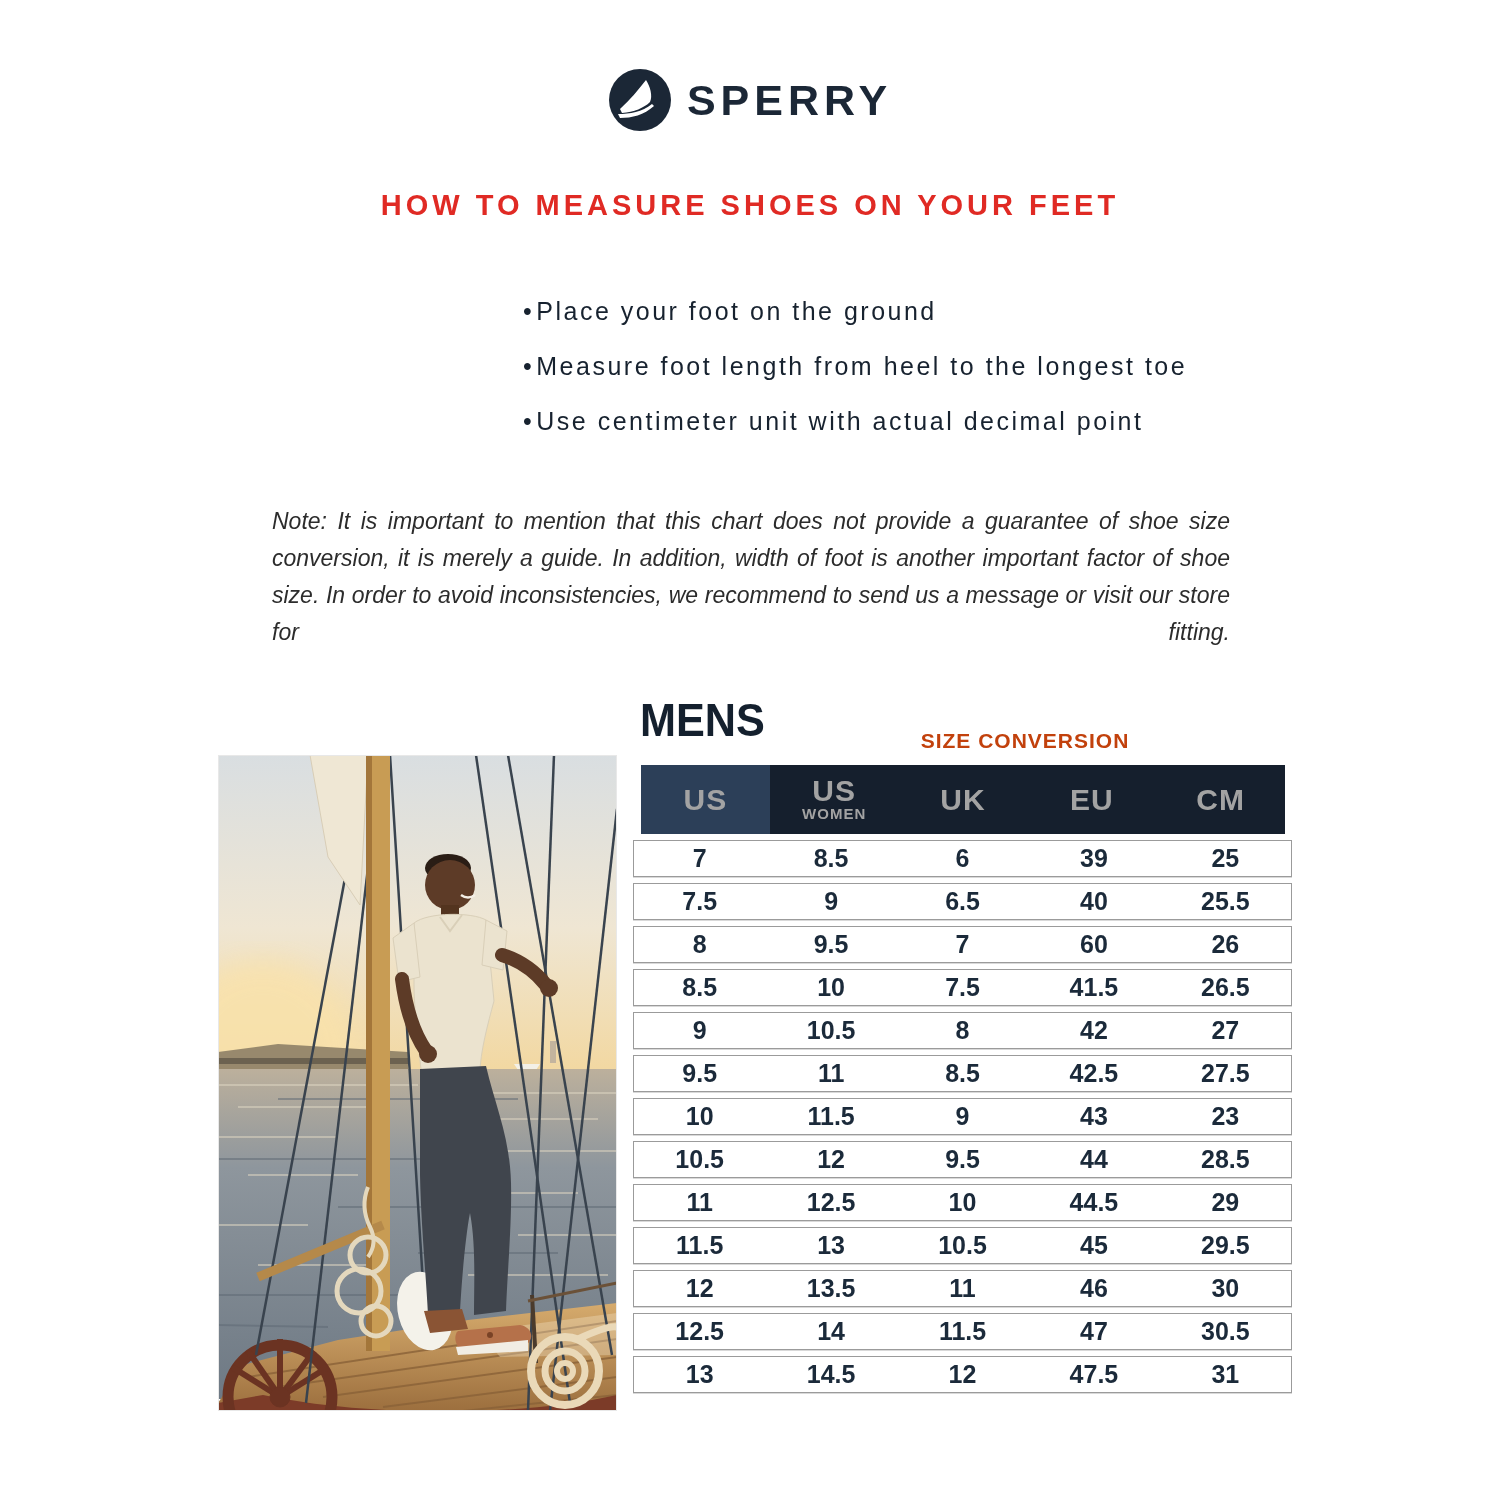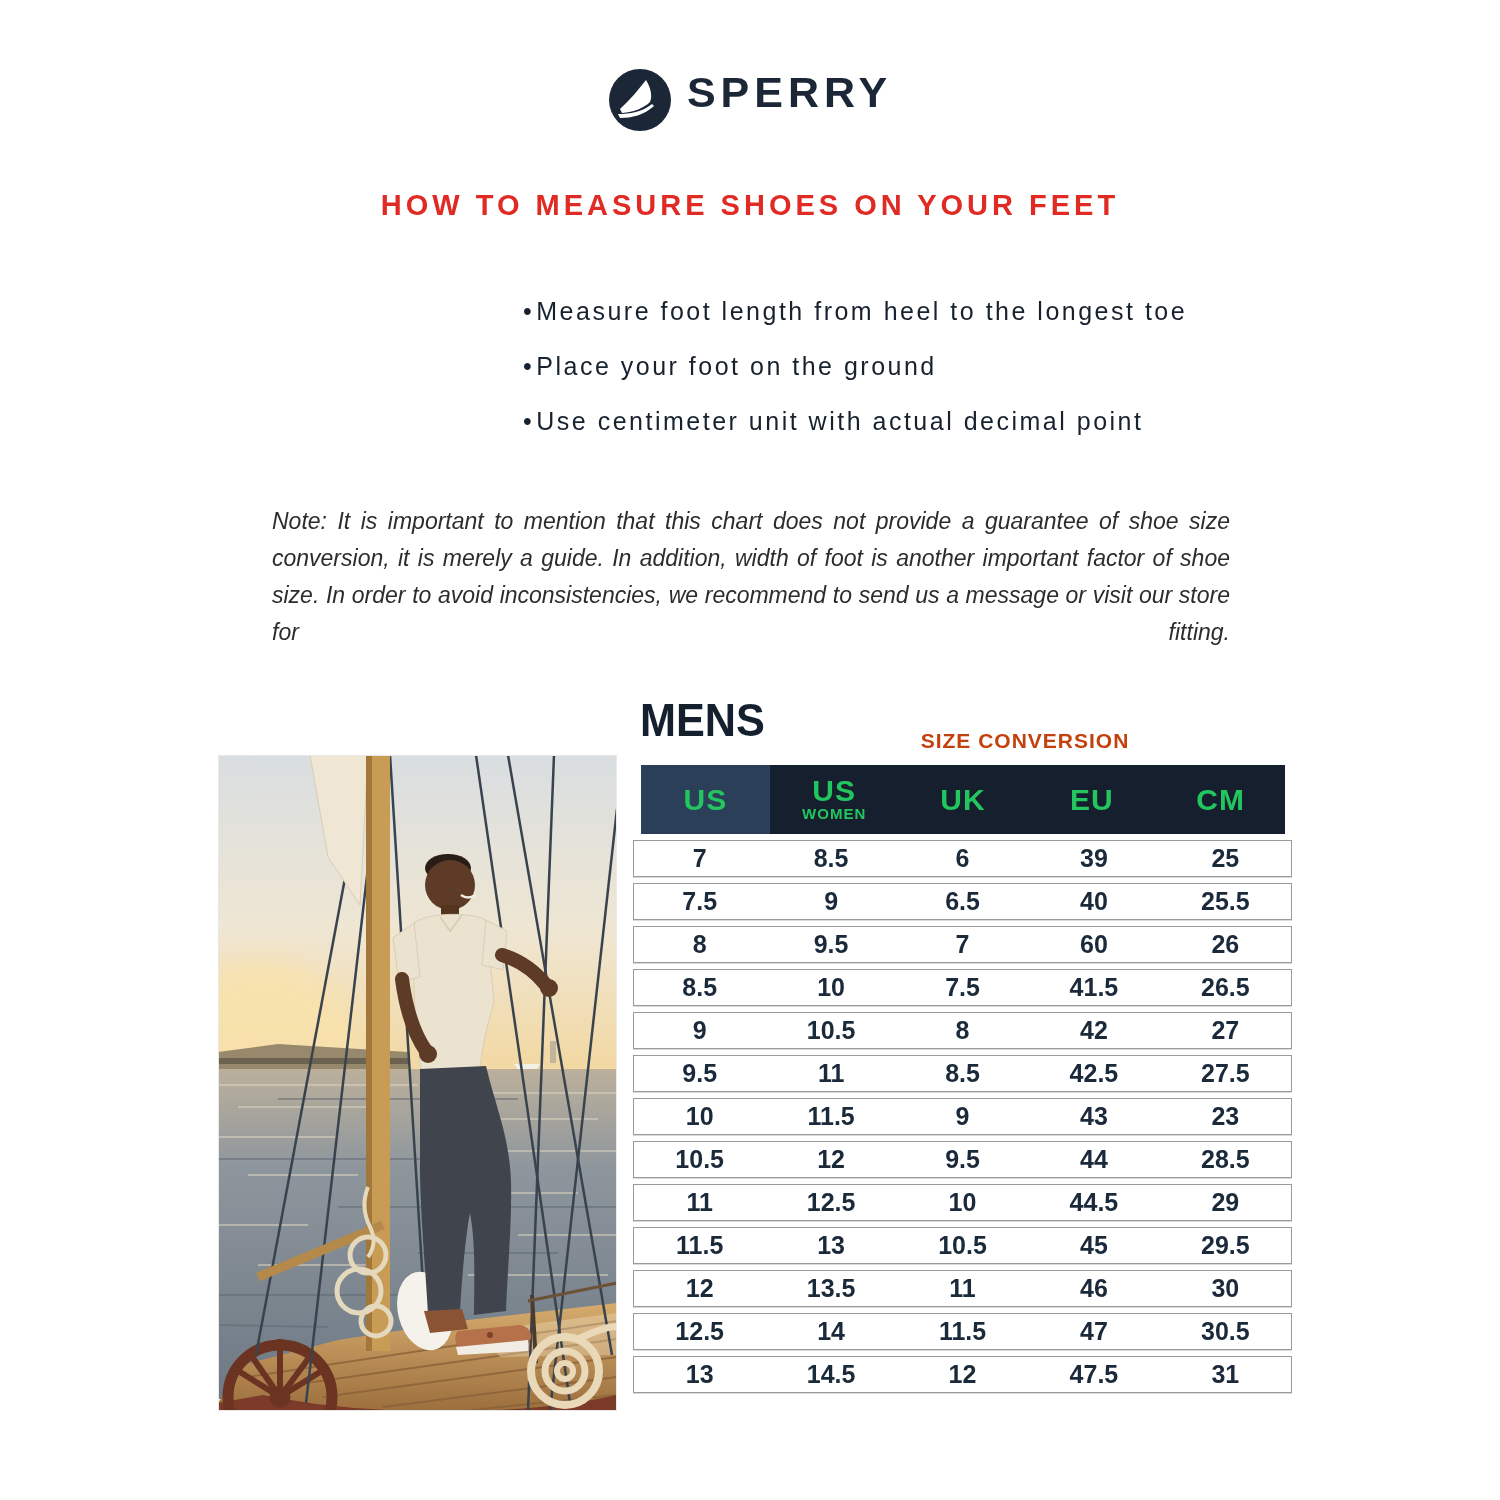--- a/index.html
+++ b/index.html
@@ -3,21 +3,21 @@
 <meta charset="utf-8">
 <style>
   * { margin:0; padding:0; box-sizing:border-box; }
   html,body { background:#ffffff; }
   .page {
     position:relative; width:1500px; height:1500px; background:#ffffff;
     font-family:"Liberation Sans", sans-serif; color:#1a2737; overflow:hidden;
   }
 
   
-  .brand { position:absolute; top:68px; left:0; width:100%; display:flex; justify-content:center; align-items:flex-start; gap:15px; }
+  .brand { position:absolute; top:68px; left:0; width:100%; display:flex; justify-content:center; align-items:center; gap:15px; }
   .brand svg { display:block; }
   .brand-name { font-size:43px; font-weight:bold; letter-spacing:5px; color:#1b2736; }
 
   
   .headline { position:absolute; top:189px; left:0; width:100%; text-align:center;
     color:#e02a24; font-size:29px; font-weight:bold; letter-spacing:4px; }
 
   
   .foot-diagram { position:absolute; left:295px; top:250px; width:195px; height:240px; }
   .foot-diagram svg { display:block; }
@@ -33,21 +33,21 @@
     line-height:37px; color:#2c2c2c; text-align:justify; text-align-last:justify; }
 
   
   .section-title { position:absolute; left:640px; top:692px; font-size:47px; font-weight:bold; color:#14202e;
     transform:scaleX(0.92); transform-origin:left center; letter-spacing:0px; }
   .table-subtitle { position:absolute; left:765px; top:729px; width:520px; text-align:center;
     font-size:21px; font-weight:bold; letter-spacing:1px; color:#c2410c; }
 
   
   .thead { position:absolute; left:641px; top:765px; width:644px; height:69px; background:#151f2d; display:flex; }
-  .th { flex:1 1 20%; display:flex; flex-direction:column; justify-content:center; align-items:center; color:#22c55e; }
+  .th { flex:1 1 20%; display:flex; flex-direction:column; justify-content:center; align-items:center; color:#a3a3a3; }
   .th:first-child { background:#2c3f58; }
   .th-main { font-size:30px; font-weight:bold; letter-spacing:1px; line-height:1.0; }
   .th-sub  { font-size:15px; font-weight:bold; letter-spacing:1px; line-height:1.1; }
 
   .tbody { position:absolute; left:633px; top:840px; width:659px; }
   .trow { display:flex; height:37px; margin-bottom:6px; background:#fff; border:1px solid #9b9b9b; box-shadow:0 1px 0 #d9d9d9; }
   .td { flex:1 1 20%; text-align:center; font-size:25px; font-weight:bold; color:#1b2a3a; line-height:35px; }
 
   
   .photo { position:absolute; left:218px; top:755px; width:399px; height:656px; overflow:hidden; }
@@ -66,22 +66,22 @@
         <path d="M10 46 C22 46 34 44 44 36 L46 38 C36 47 24 50 12 50 Z" fill="#ffffff"></path>
       </svg>
     </span>
     <span class="brand-name">SPERRY</span>
   </header>
 
   <h1 class="headline">HOW TO MEASURE SHOES ON YOUR FEET</h1>
 
 
   <ul class="bullets">
+    <li>Place your foot on the ground</li>
     <li>Measure foot length from heel to the longest toe</li>
-    <li>Place your foot on the ground</li>
     <li>Use centimeter unit with actual decimal point</li>
   </ul>
 
   <p class="note">Note: It is important to mention that this chart does not provide a guarantee of shoe size conversion, it is merely a guide. In addition, width of foot is another important factor of shoe size. In order to avoid inconsistencies, we recommend to send us a message or visit our store for fitting.</p>
 
   <h2 class="section-title">MENS</h2>
   <h3 class="table-subtitle">SIZE CONVERSION</h3>
 
   <div class="thead">
       <div class="th">

